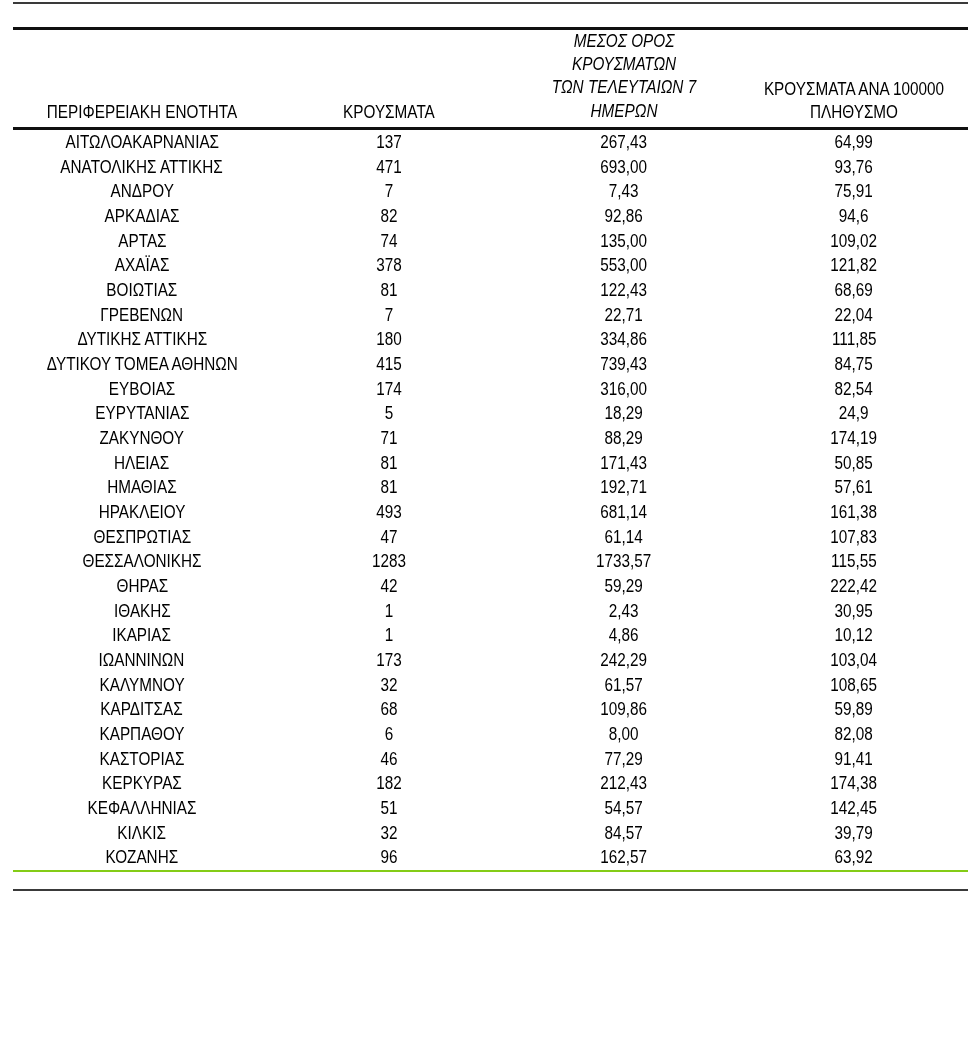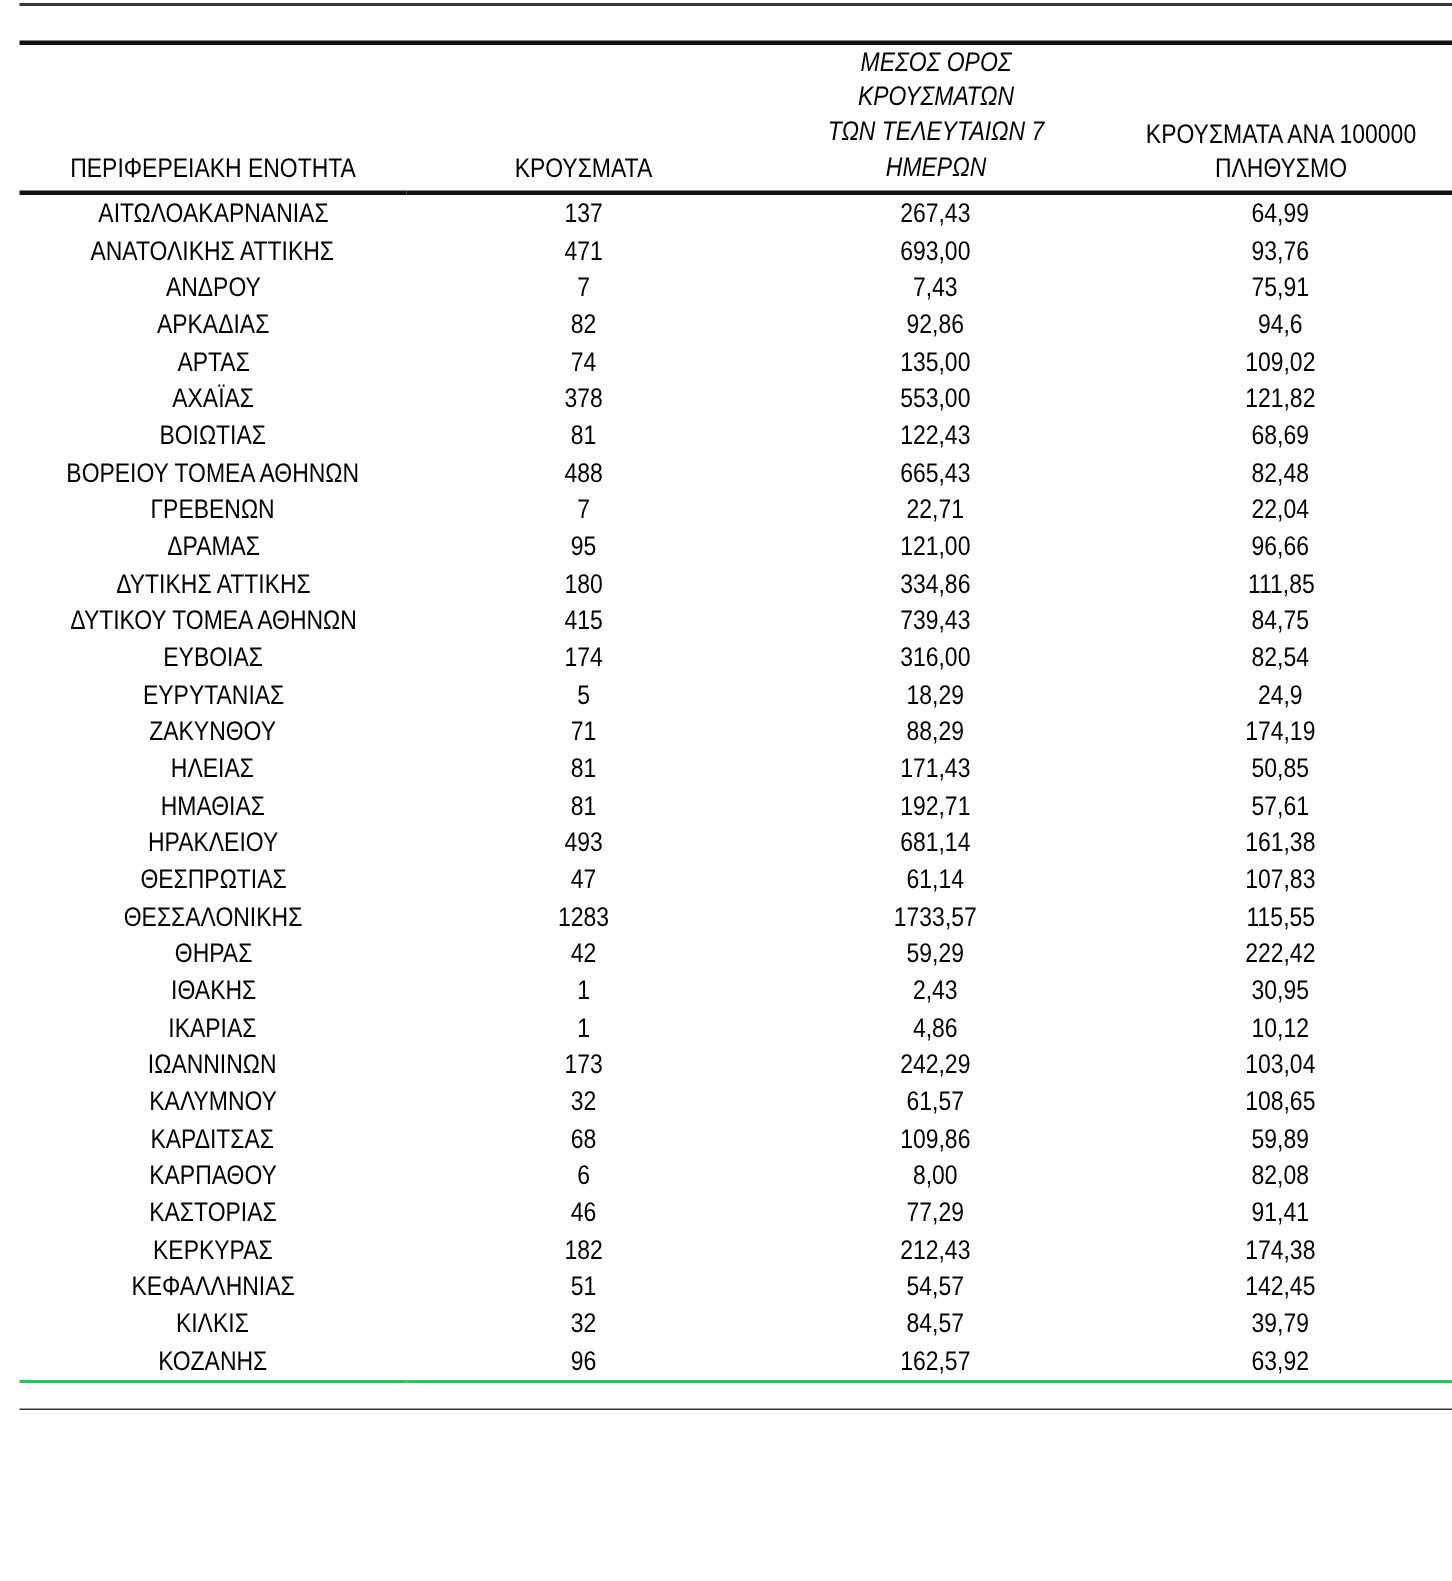--- a/index.html
+++ b/index.html
@@ -57,21 +57,21 @@
     line-height: 1.3;
     padding-bottom: 4px;
     font-style: italic;
   }
   tbody td {
     height: 24.68px;
     font-size: 18px;
     vertical-align: middle;
   }
   tbody tr:last-child td {
-    border-bottom: 2px solid #22c55e;
+    border-bottom: 2px solid #84cc16;
   }
   
   .cx {
     display: inline-block;
     transform: scaleX(0.85);
     transform-origin: 50% 50%;
     white-space: pre-line;
   }
   .bottom-spacer {
     height: 17px;
@@ -137,38 +137,26 @@
         <td><span class="cx">553,00</span></td>
         <td><span class="cx">121,82</span></td>
       </tr>
       <tr>
         <td><span class="cx">ΒΟΙΩΤΙΑΣ</span></td>
         <td><span class="cx">81</span></td>
         <td><span class="cx">122,43</span></td>
         <td><span class="cx">68,69</span></td>
       </tr>
       <tr>
-        <td><span class="cx">ΒΟΡΕΙΟΥ ΤΟΜΕΑ ΑΘΗΝΩΝ</span></td>
-        <td><span class="cx">488</span></td>
-        <td><span class="cx">665,43</span></td>
-        <td><span class="cx">82,48</span></td>
-      </tr>
-      <tr>
         <td><span class="cx">ΓΡΕΒΕΝΩΝ</span></td>
         <td><span class="cx">7</span></td>
         <td><span class="cx">22,71</span></td>
         <td><span class="cx">22,04</span></td>
       </tr>
       <tr>
-        <td><span class="cx">ΔΡΑΜΑΣ</span></td>
-        <td><span class="cx">95</span></td>
-        <td><span class="cx">121,00</span></td>
-        <td><span class="cx">96,66</span></td>
-      </tr>
-      <tr>
         <td><span class="cx">ΔΥΤΙΚΗΣ ΑΤΤΙΚΗΣ</span></td>
         <td><span class="cx">180</span></td>
         <td><span class="cx">334,86</span></td>
         <td><span class="cx">111,85</span></td>
       </tr>
       <tr>
         <td><span class="cx">ΔΥΤΙΚΟΥ ΤΟΜΕΑ ΑΘΗΝΩΝ</span></td>
         <td><span class="cx">415</span></td>
         <td><span class="cx">739,43</span></td>
         <td><span class="cx">84,75</span></td>

